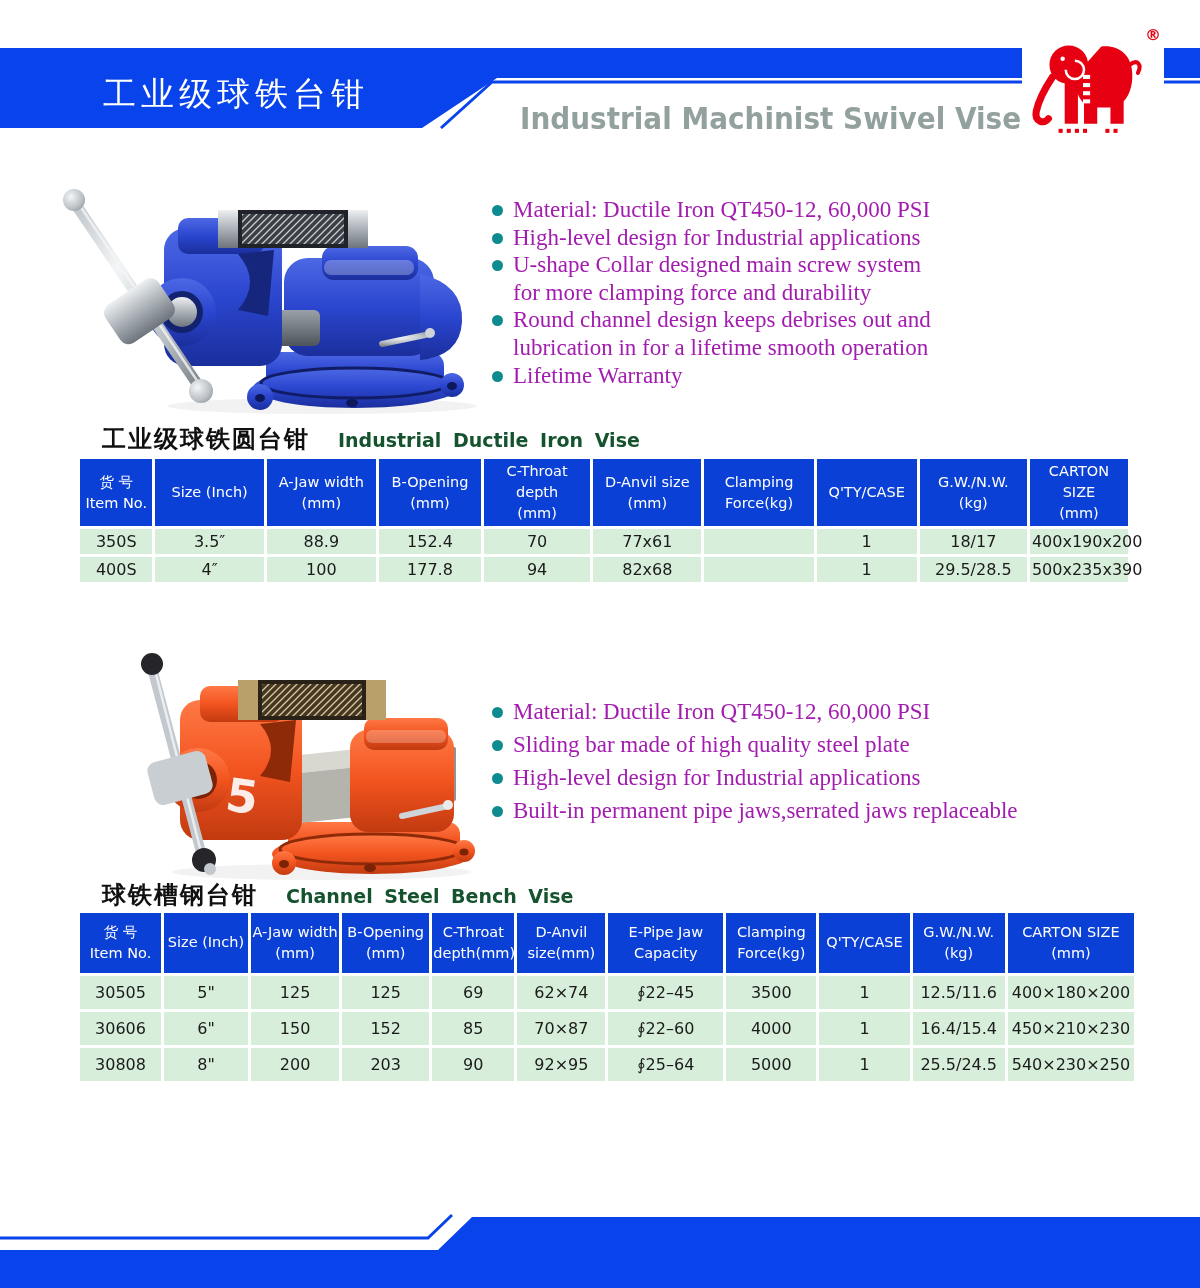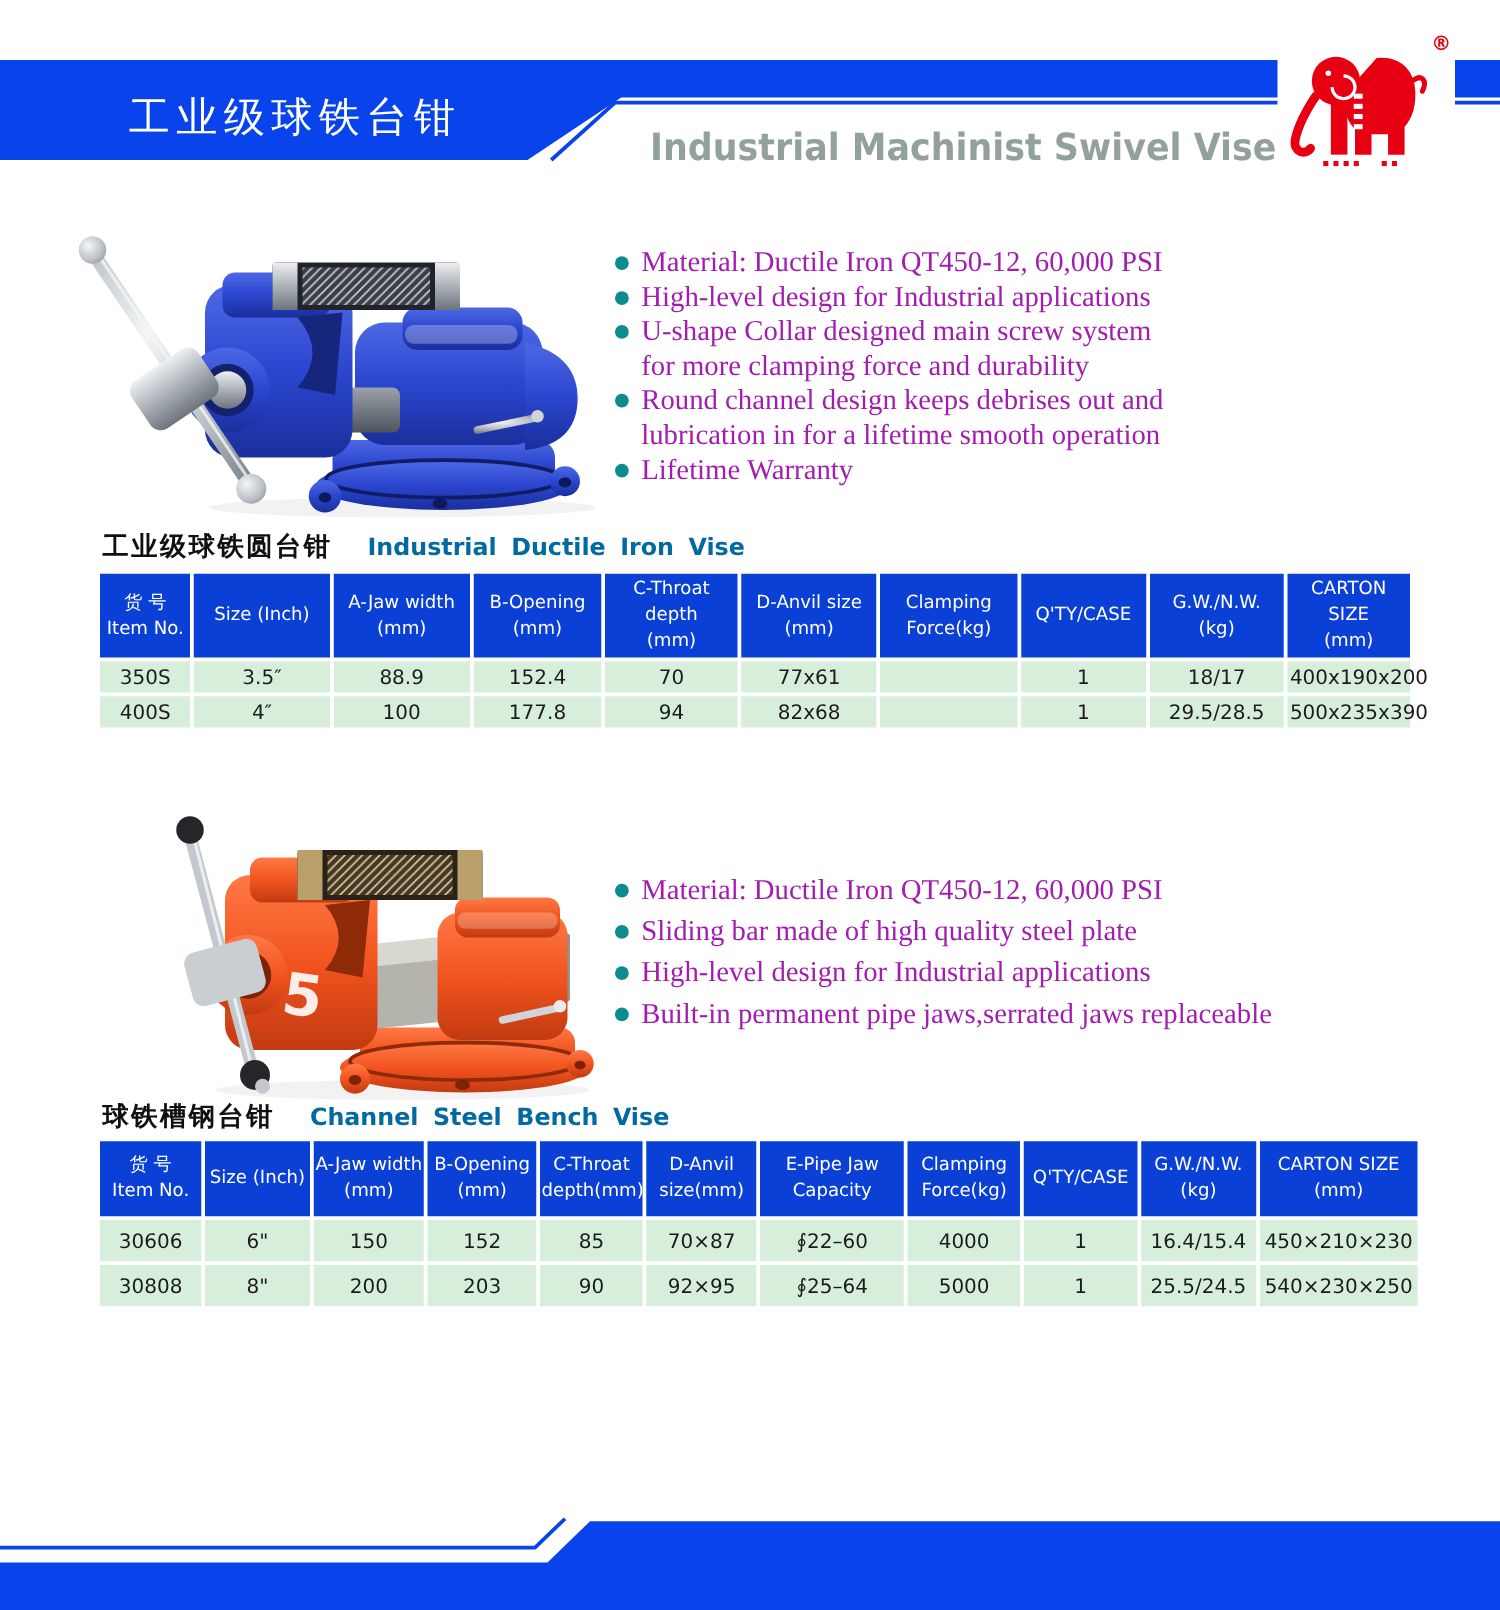--- a/index.html
+++ b/index.html
@@ -28,22 +28,22 @@
   .bullets { position:absolute; left:492px; margin:0; padding:0; list-style:none; }
   .bullets li { display:flex; align-items:flex-start; }
   .dot { width:11px; height:11px; border-radius:50%; background:#0d8b8f; margin:9px 10px 0 0; flex:none; }
   .bl  { font-size:23px; line-height:27.6px; color:#a21caf; white-space:nowrap;font-family:Liberation Serif, serif; }
   #bullets1 { top:196px; }
   #bullets2 { top:698px; }
   #bullets2 li { margin-bottom:5.5px; }
 
   
   .tbl-title { position:absolute; left:82px; white-space:nowrap; }
-  .tbl-title .cn { font-size:21px; font-weight:bold; letter-spacing:2px; color:#101010; }
-  .tbl-title .en { font-size:19px; font-weight:600; margin-left:28px; word-spacing:5px; color:#0369a1; }
+  .tbl-title .cn { font-size:24px; font-weight:bold; letter-spacing:2px; color:#101010;margin-left:20px; }
+  .tbl-title .en { font-size:19px; font-weight:600; margin-left:28px; word-spacing:5px; color:#14532d; }
   #title1 { top:423px; }
   #title2 { top:879px; }
 
   
   .spec { position:absolute; border-collapse:separate; border-spacing:3px; table-layout:fixed; }
   .spec th { background:#0a40d6; color:#fff; font-weight:normal; font-size:14.5px;
              text-align:center; vertical-align:middle; padding:2px 1px; line-height:1.45; }
   .spec td { background:#d7efda; color:#1b1b1b; font-size:16px; text-align:center;
              vertical-align:middle; padding:0 2px; }
   .l1,.l2 { display:block; }
@@ -429,20 +429,33 @@
       <th>
             <span class="l1">G.W./N.W.</span>
             <span class="l2">(kg)</span>
           </th>
       <th>
             <span class="l1">CARTON SIZE</span>
             <span class="l2">(mm)</span>
           </th>
     </tr>
     <tr>
+      <td>30505</td>
+          <td>5"</td>
+      <td>125</td>
+          <td>125</td>
+      <td>69</td>
+          <td>62×74</td>
+      <td>∮22–45</td>
+          <td>3500</td>
+      <td>1</td>
+          <td>12.5/11.6</td>
+      <td>400×180×200</td>
+    </tr>
+    <tr>
       <td>30606</td>
           <td>6"</td>
       <td>150</td>
           <td>152</td>
       <td>85</td>
           <td>70×87</td>
       <td>∮22–60</td>
           <td>4000</td>
       <td>1</td>
           <td>16.4/15.4</td>

